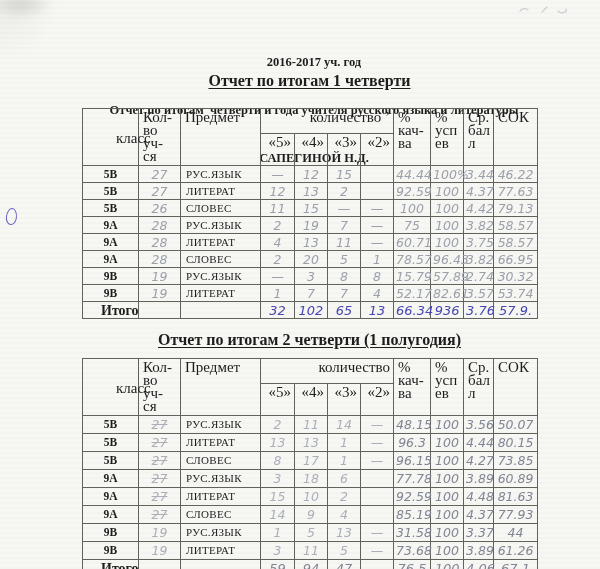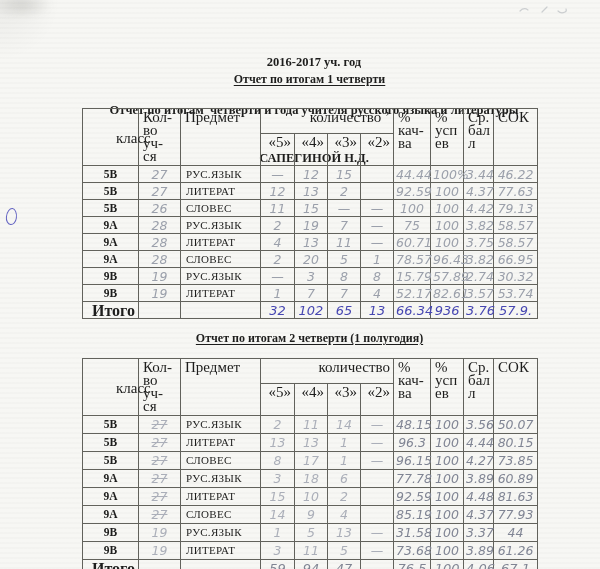--- a/index.html
+++ b/index.html
@@ -20,21 +20,21 @@
     background:radial-gradient(ellipse at center, rgba(90,90,85,0.18), transparent 70%);
     filter:blur(3px);
   }
   .doc-header{
     position:absolute;left:0;top:22px;width:600px;
     text-align:center;font-weight:bold;font-size:12.5px;line-height:16px;
     color:#1d1d1c;white-space:pre-wrap;padding-left:14px;
   }
   .caption{
     position:absolute;left:82px;width:455px;text-align:center;
-    font-weight:bold;font-size:12px;color:#1d1d1c;
+    font-weight:bold;font-size:16px;color:#1d1d1c;
     text-decoration:underline;text-underline-offset:2px;
   }
   .caption.c1{top:72px;}
   .caption.c2{top:331px;}
 
   table.report{
     position:absolute;left:82px;border-collapse:collapse;table-layout:fixed;
     width:455px;font-size:11px;color:#1d1d1c;
   }
   #t1{top:108px;}
@@ -57,21 +57,21 @@
   td.cell-subject{font-size:11px;letter-spacing:.3px;padding-left:5px;}
   .hw{
     font-family:"DejaVu Sans", sans-serif;font-style:italic;
     font-size:12.5px;text-align:center;
   }
   #t1 td.hw{color:#9ba0ab;}
   #t2 td.hw{color:#abafb9;}
   #t2 td.hw.pct{color:#808594;}
   #t1 tr.total td.hw{color:#4747b2;font-size:13px;}
   #t2 tr.total td.hw{color:#808594;font-size:13px;}
-  td.cell-total-label{font-weight:bold;padding-left:9px;font-size:16px;margin-top:45px;}
+  td.cell-total-label{font-weight:bold;padding-left:18px;font-size:14px;margin-top:45px;}
   #t2 tbody tr:nth-child(-n+6) td.cell-students{text-decoration:line-through;}
   .ink-mark{
     position:absolute;left:6px;top:208px;width:9px;height:15px;
     border:1.6px solid #5353bd;border-radius:50% 50% 50% 50%/55% 55% 45% 45%;
     transform:rotate(7deg);opacity:.9;
   }
   .scribble{position:absolute;left:518px;top:4px;opacity:.45;}
 </style>
 </head>
 <body>

